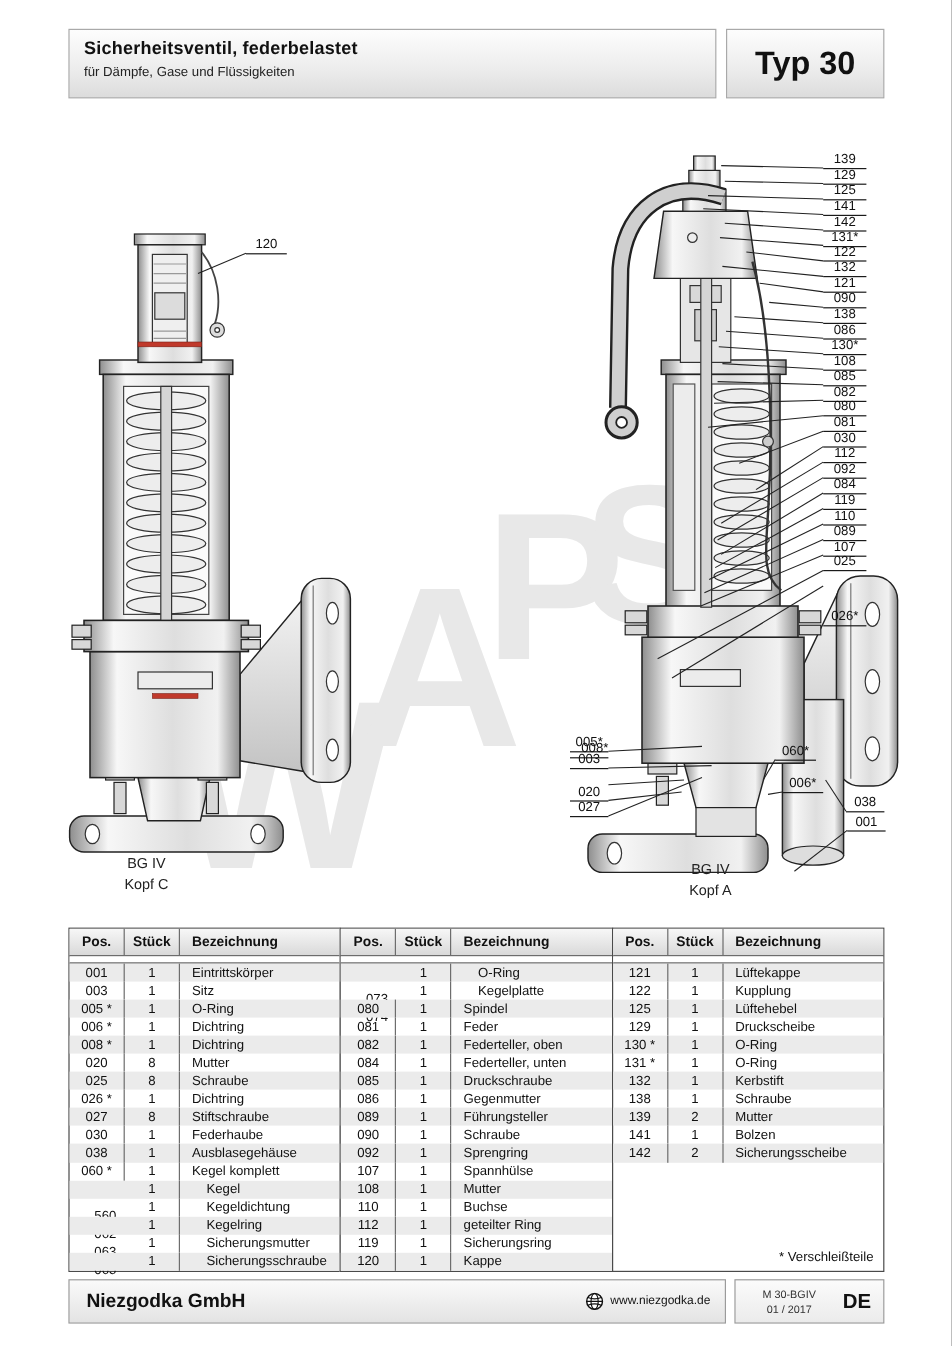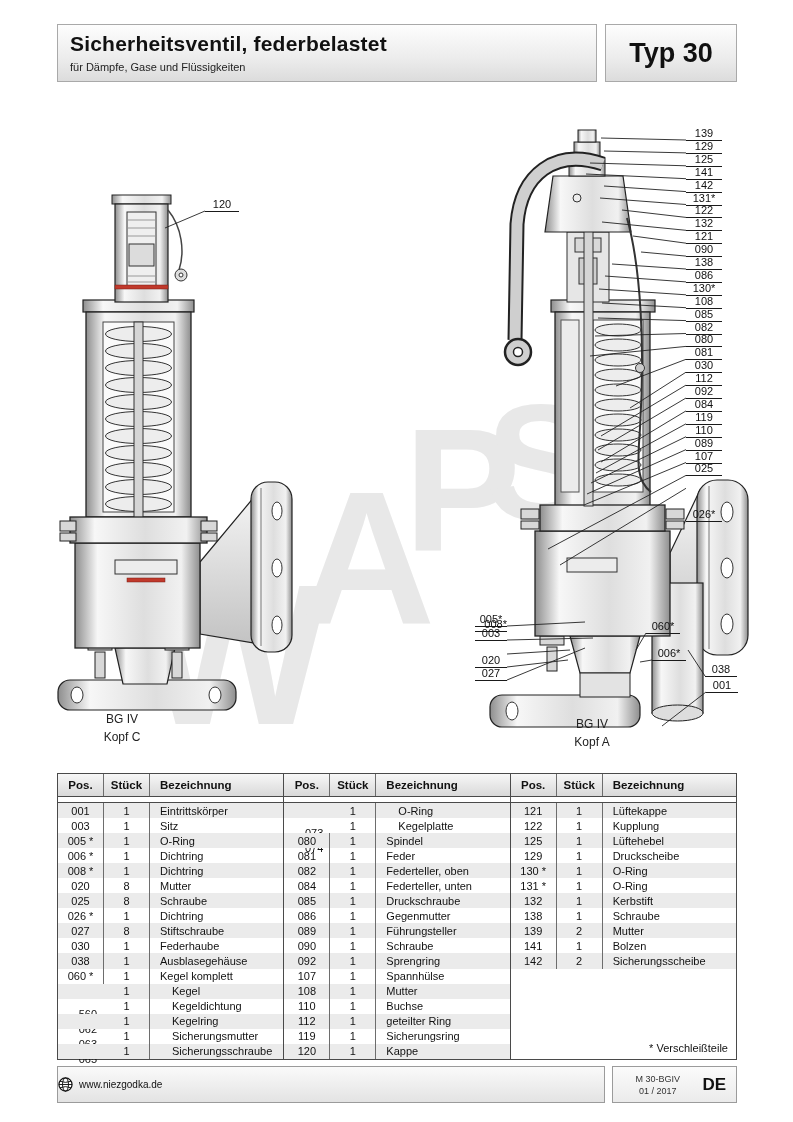--- a/index.html
+++ b/index.html
@@ -2,21 +2,21 @@
 <html><head>
 <meta charset="utf-8">
 <style>
   html,body{margin:0;padding:0;background:#888;}
   .page{position:relative;width:793px;height:1122px;background:#fff;margin:0 auto;
         font-family:"Liberation Sans", sans-serif;overflow:hidden;}
   
   .hdr-main{position:absolute;left:57px;top:24px;width:540px;height:58px;
     background:linear-gradient(#fdfdfd,#ececec 60%,#dcdcdc);border:1px solid #a9a9a9;
     box-sizing:border-box;padding:7px 0 0 12px;}
-  .hdr-title{font-size:21px;font-weight:bold;color:#111;letter-spacing:0.2px;}
+  .hdr-title{font-size:15px;font-weight:bold;color:#111;letter-spacing:0.2px;}
   .hdr-sub{font-size:11px;color:#222;margin-top:5px;}
   .hdr-type{position:absolute;left:605px;top:24px;width:132px;height:58px;
     background:linear-gradient(#fdfdfd,#ececec 60%,#dcdcdc);border:1px solid #a9a9a9;
     box-sizing:border-box;display:flex;align-items:center;justify-content:center;
     font-size:27px;font-weight:bold;color:#111;}
   
   .wm{position:absolute;z-index:0;color:#e8e8e8;font-weight:bold;pointer-events:none;
       font-family:"Liberation Sans",sans-serif;line-height:1;}
   
   .valve-svg{position:absolute;z-index:1;}
@@ -594,20 +594,21 @@
             <span class="c-pos">142</span>
             <span class="c-qty">2</span>
             <span class="c-name">Sicherungsscheibe</span>
           </div>
           <div class="pt-foot">* Verschleißteile</div>
         </div>
       </div>
     </div>
 
   <div class="ftr-main">
+    <div class="ftr-company">Niezgodka GmbH</div>
     <div class="ftr-web">
       <svg width="15" height="15" viewBox="0 0 16 16">
         <circle cx="8" cy="8" r="7" fill="#fff" stroke="#111" stroke-width="1.3"></circle>
         <ellipse cx="8" cy="8" rx="3.2" ry="7" fill="none" stroke="#111" stroke-width="1"></ellipse>
         <line x1="1" y1="8" x2="15" y2="8" stroke="#111" stroke-width="1"></line>
         <path d="M2,4.5 Q8,7 14,4.5 M2,11.5 Q8,9 14,11.5" fill="none" stroke="#111" stroke-width="1"></path>
       </svg>
       <span>www.niezgodka.de</span>
     </div>
   </div>

